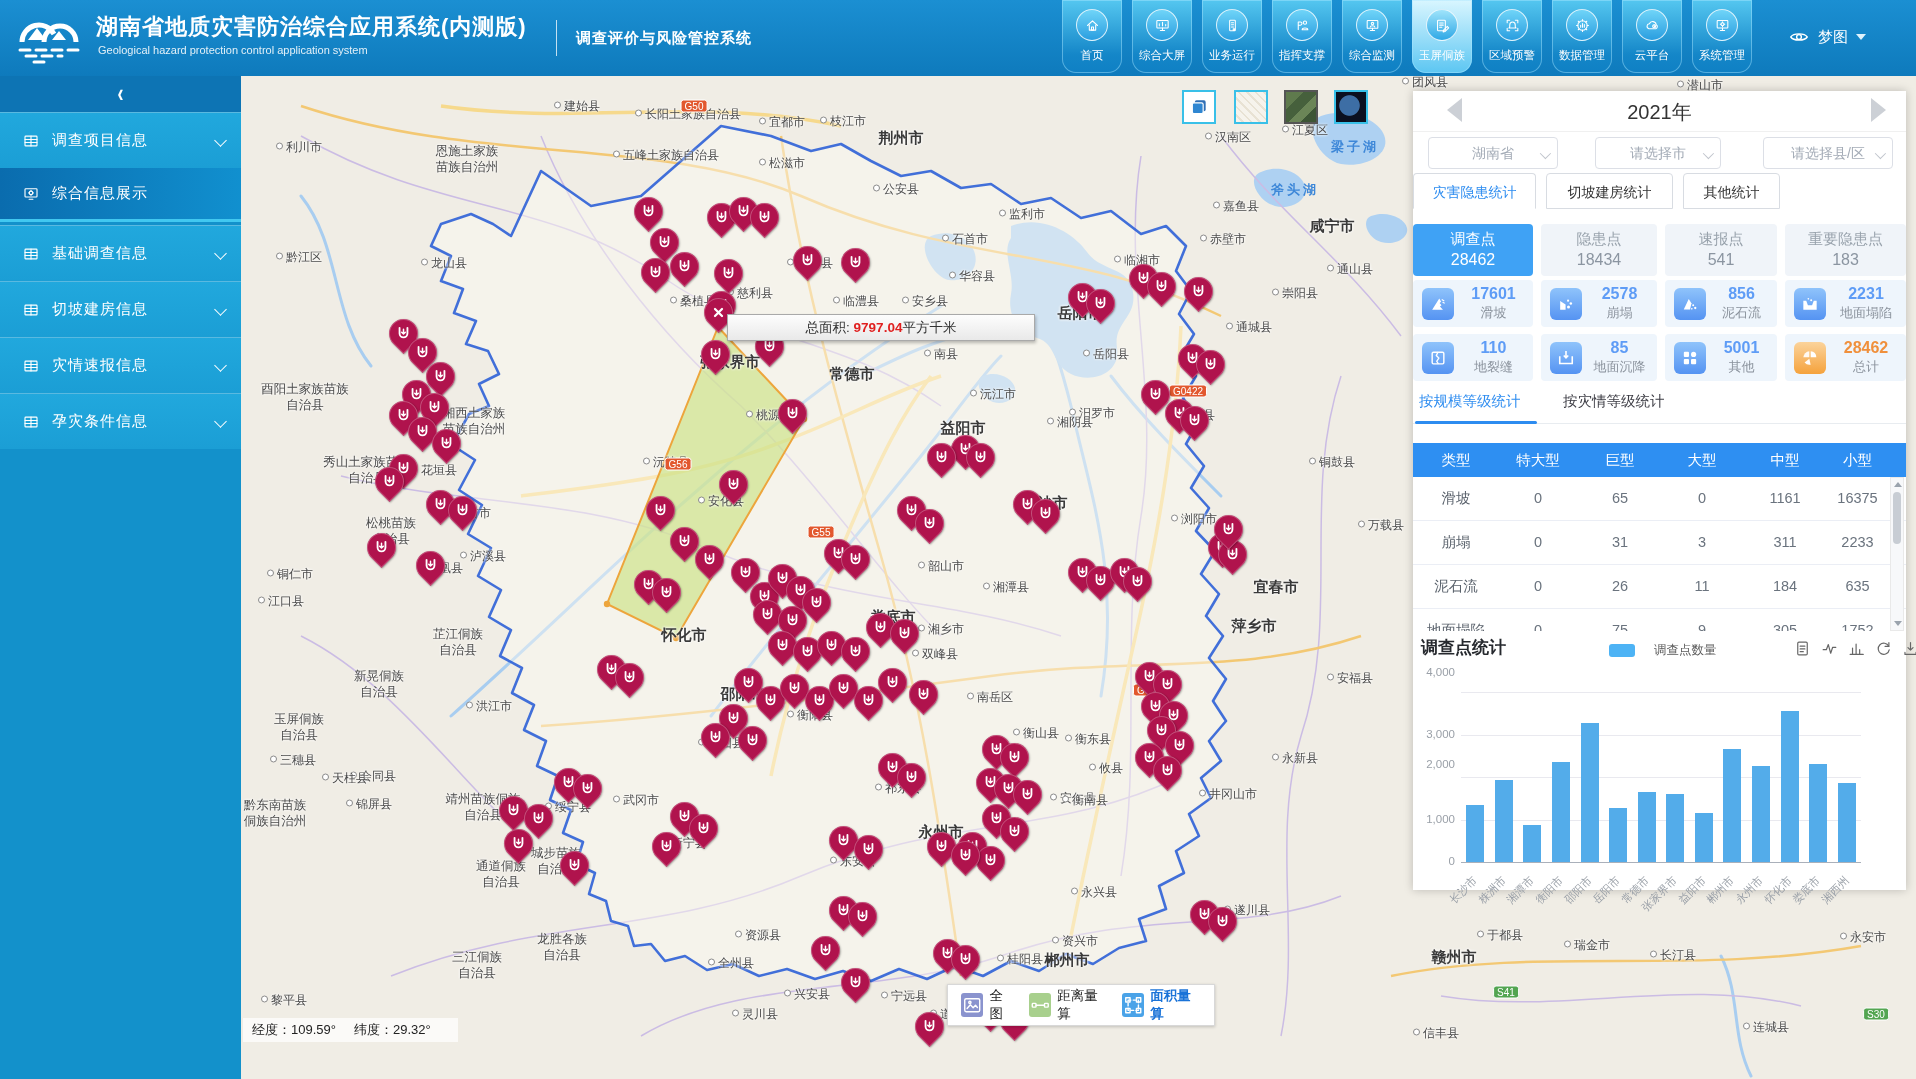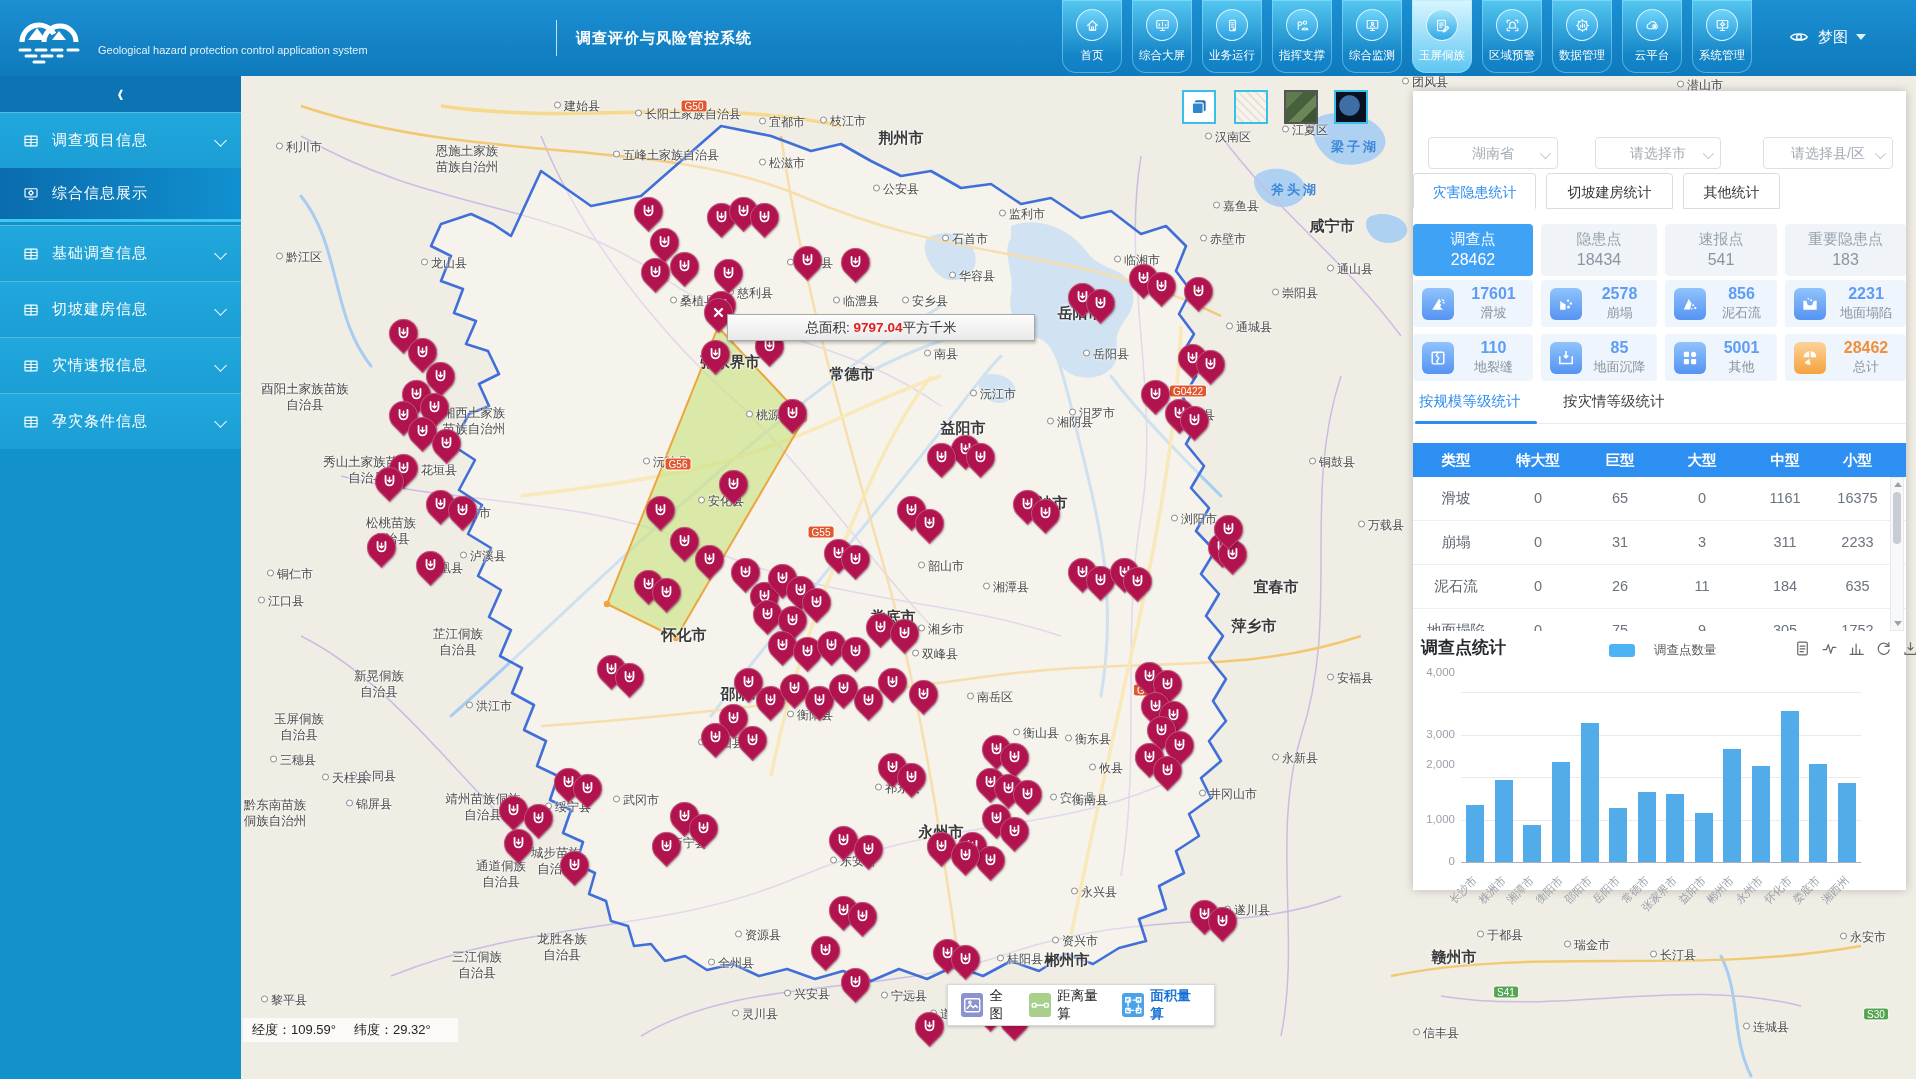--- a/index.html
+++ b/index.html
@@ -82,21 +82,21 @@
   .icard.orange .n{color:#f0903c;}
   .icard .t{font-size:13px;color:#8a929c;margin-top:1px;}
   .stab{position:absolute;top:301px;font-size:14.5px;color:#3c3c44;cursor:pointer;}
   .stab.active{color:#2d8cf0;}
   .stab-bar{position:absolute;left:2px;top:330px;width:122px;height:3px;background:#2d8cf0;border-radius:2px;}
   .stab-line{position:absolute;left:0;top:332px;width:100%;height:1px;background:#e8ecf0;}
   .tblwrap{position:absolute;left:0;top:352px;width:493px;height:188px;overflow:hidden;}
   .trow{display:flex;height:43px;line-height:43px;border-bottom:1px solid #ebeef5;background:#fff;}
   .trow.head{height:34px;line-height:34px;background:#2e8ff2;border-bottom:none;}
   .tcell{text-align:center;font-size:14.5px;color:#6a737e;overflow:hidden;}
-  .trow.head .tcell{color:#fff;font-weight:bold;}
+  .trow.head .tcell{color:#fff;font-weight:normal;}
   .tcell.c0{color:#5a626c;}
   .tsb{position:absolute;right:2px;top:386px;width:14px;height:154px;background:#f7f8fa;border:1px solid #e9e9e9;box-sizing:border-box;}
   .tsb .up,.tsb .dn{position:absolute;left:3px;width:0;height:0;border-left:4px solid transparent;border-right:4px solid transparent;}
   .tsb .up{top:4px;border-bottom:5px solid #9aa3ad;}
   .tsb .dn{bottom:4px;border-top:5px solid #9aa3ad;}
   .tsb .th{position:absolute;left:2px;top:14px;width:8px;height:52px;background:#c8cdd4;border-radius:4px;}
   .chead-title{position:absolute;left:8px;top:545px;font-size:17px;font-weight:bold;color:#26292e;}
   .legend{position:absolute;left:196px;top:551px;display:flex;align-items:center;gap:12px;}
   .legend .sw{width:26px;height:13px;border-radius:3px;background:#4db3f5;margin-right:7px;}
   .legend span{font-size:12.5px;color:#5a5a5a;}
@@ -115,20 +115,21 @@
 
 <div id="root">
 
   <div class="hdr">
     <svg class="logo" viewBox="0 0 72 60">
       <path d="M8 34 A17 17 0 0 1 40 26" fill="none" stroke="#fff" stroke-width="5"></path>
       <path d="M30 34 A11 11 0 0 1 62 34" fill="none" stroke="#fff" stroke-width="5"></path>
       <path d="M14 32 l9-12 9 12 z M38 32 l7-9 7 9 z" fill="#fff"></path>
       <path d="M6 42 h60 M12 48 h36 M20 54 h16" stroke="#fff" stroke-width="3" stroke-linecap="round" stroke-dasharray="10 6"></path>
     </svg>
+    <div class="hdr-title">湖南省地质灾害防治综合应用系统(内测版)</div>
     <div class="hdr-sub">Geological hazard protection control application system</div>
     <div class="hdr-divider"></div>
     <div class="hdr-sys">调查评价与风险管控系统</div>
     <div class="nav" id="topnav">
         <div class="nav-item">
           <div class="nav-circ">
             <svg class="icon-stroke" viewBox="0 0 24 24">
               <path d="M5 12 L12 5.5 L19 12"></path>
               <path d="M7.5 11.5 V18.5 H16.5 V11.5"></path>
               <rect x="10.6" y="14" width="2.8" height="4.5" fill="#fff" stroke="none"></rect>
@@ -1321,20 +1322,25 @@
           <span>面积量算</span>
         </div>
       </div>
 
     <div class="coords">
       <span>经度：109.59°</span><span>纬度：29.32°</span>
     </div>
   </div>
 
   <div class="panel">
+    <div class="yrow">
+      <div class="yprev"></div>
+      <div class="ytext">2021年</div>
+      <div class="ynext"></div>
+    </div>
     <div id="psel">
         <div class="sel" style="left: 15px; width: 130px;">湖南省<i></i></div>
         <div class="sel" style="left: 182px; width: 126px;">请选择市<i></i></div>
         <div class="sel" style="left: 350px; width: 130px;">请选择县/区<i></i></div>
       </div>
     <div id="ptabs">
         <div class="ptab active" style="left: 0px; width: 123px;">灾害隐患统计</div>
         <div class="ptab" style="left: 133px; width: 127px;">切坡建房统计</div>
         <div class="ptab" style="left: 270px; width: 97px;">其他统计</div>
       </div>

